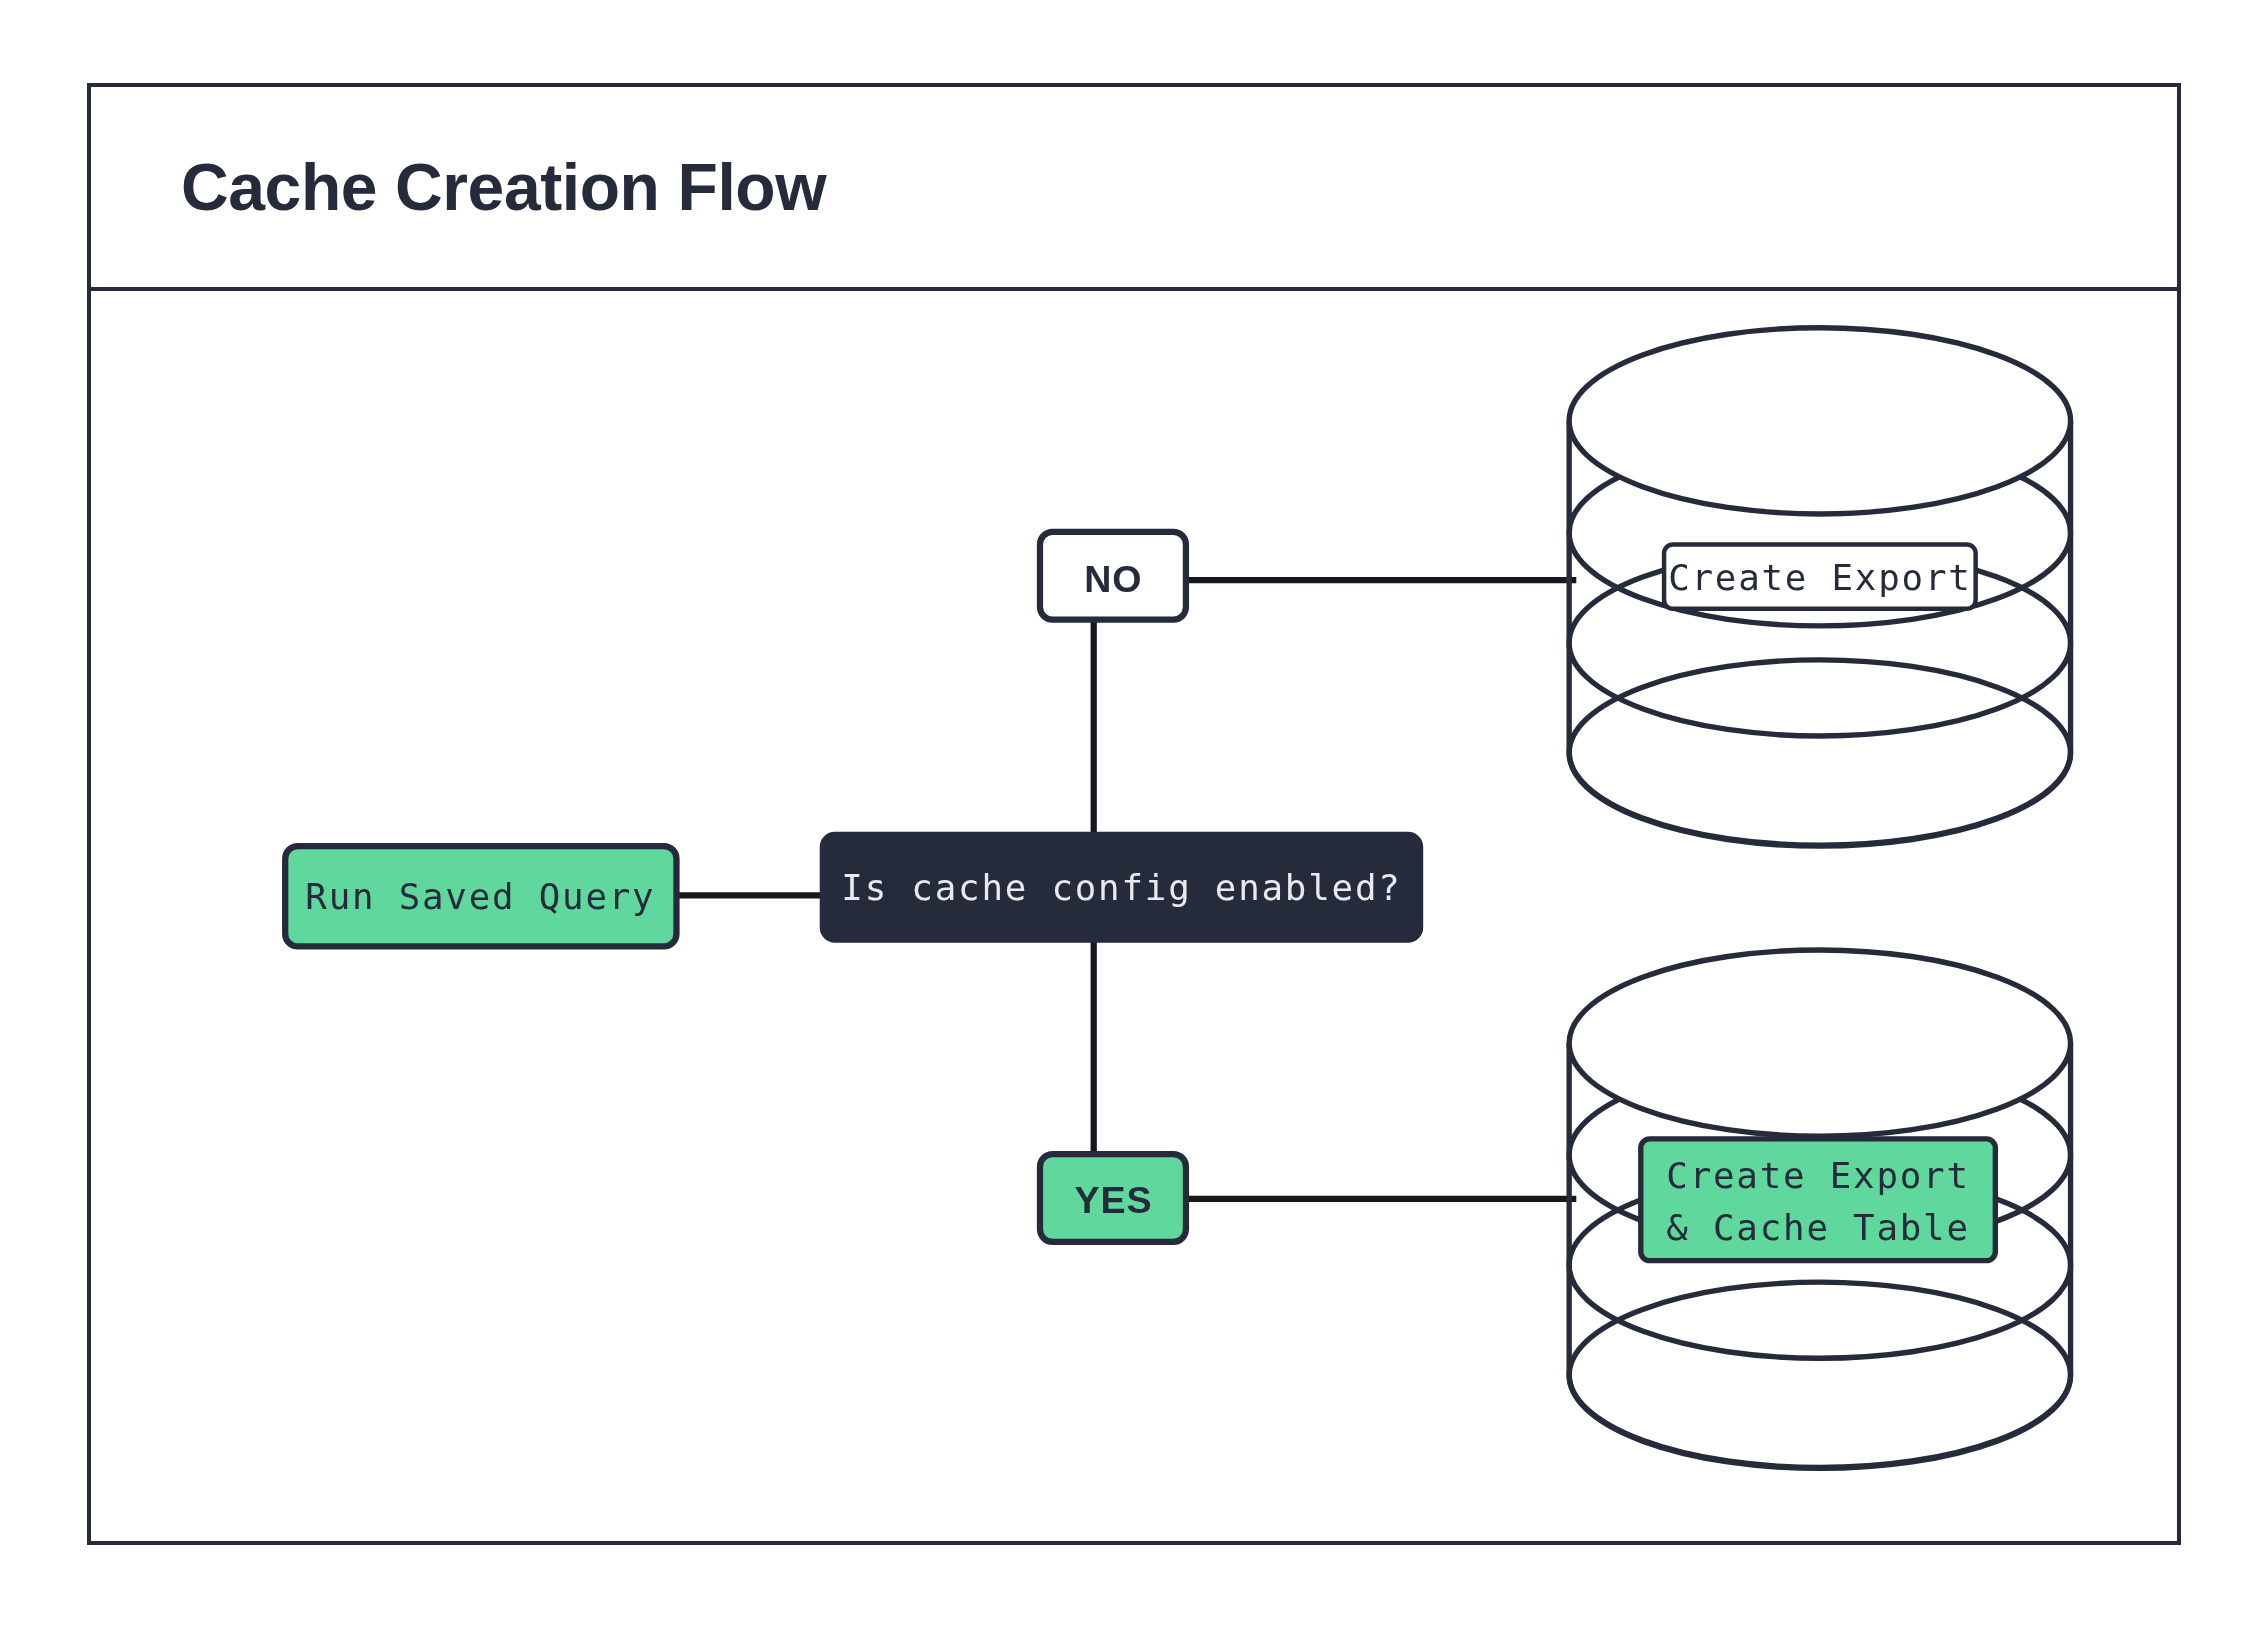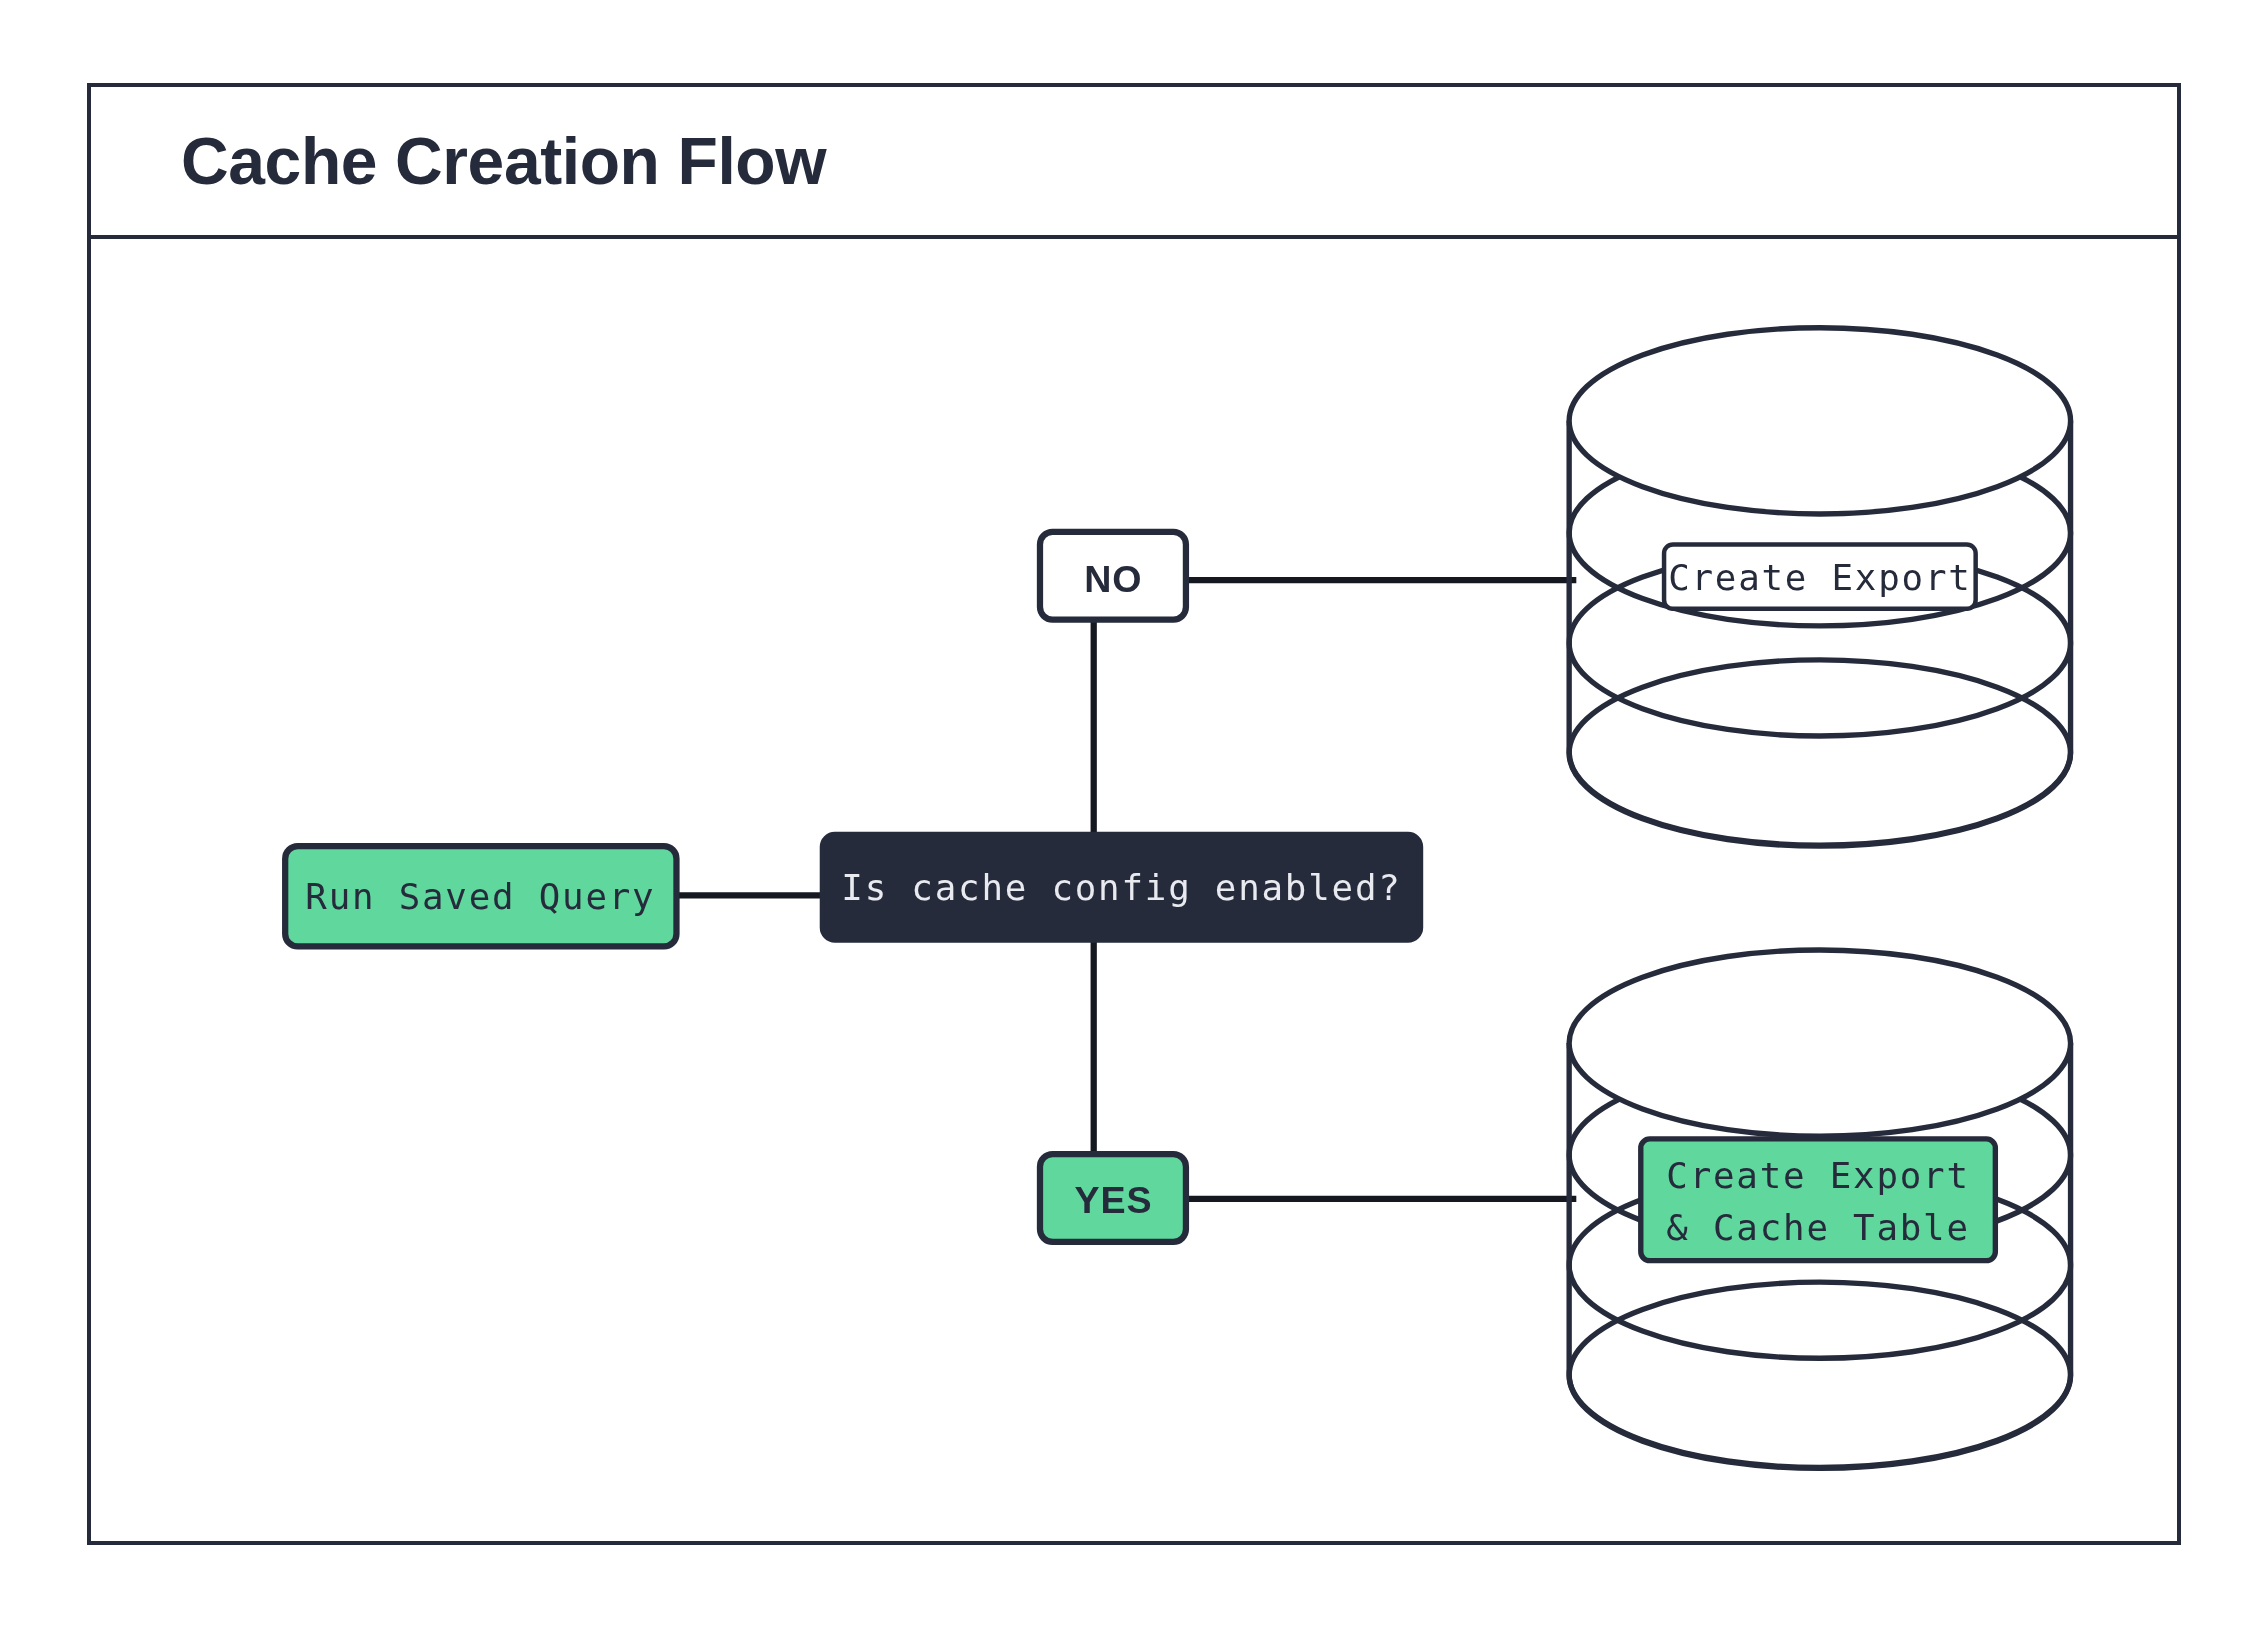--- a/index.html
+++ b/index.html
@@ -27,21 +27,21 @@
     height: 1462px;
     border: 4.5px solid #262b3c;
     box-sizing: border-box;
     background: #ffffff;
   }
   .title-bar {
     position: absolute;
     left: 0;
     top: 0;
     right: 0;
-    height: 152px;
+    height: 204px;
     border-bottom: 4.5px solid #262b3c;
     box-sizing: border-box;
     display: flex;
     align-items: center;
   }
   .title-text {
     margin-left: 90px;
     font-family: "Liberation Sans", sans-serif;
     font-size: 66px;
     font-weight: bold;

